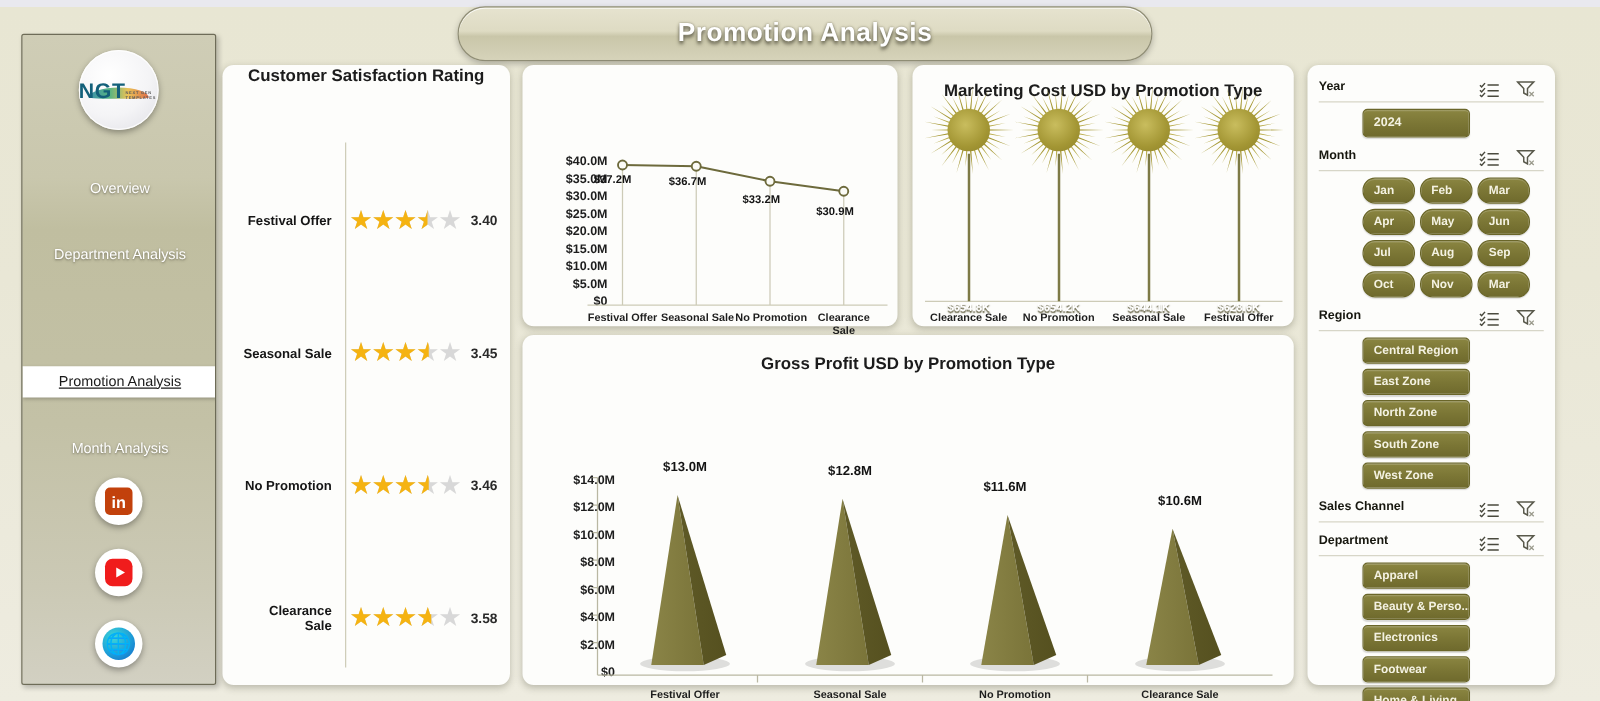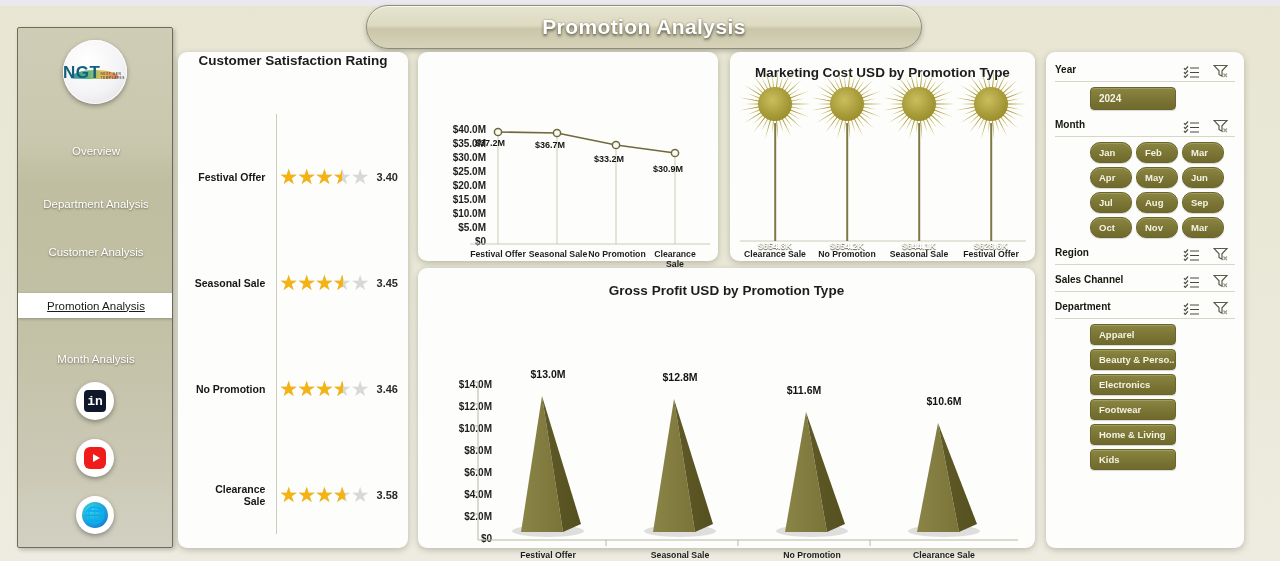--- a/index.html
+++ b/index.html
@@ -64,21 +64,21 @@
 
   .social {
     position: absolute; left: 50%; transform: translateX(-50%);
     width: 38px; height: 38px; border-radius: 50%;
     background: #ffffff;
     box-shadow: 0 2px 5px rgba(0,0,0,.35);
     display: flex; align-items: center; justify-content: center;
     cursor: pointer;
   }
   .sq { width: 22px; height: 22px; border-radius: 4px; display:flex; align-items:center; justify-content:center; }
-  #soc-li .sq { background: #0f172a; color:#fff; font-size: 13px; font-weight: bold; font-family: Liberation Mono, monospace;}
+  #soc-li .sq { background: #c2410c; color:#fff; font-size: 13px; font-weight: bold; font-family: Liberation Sans, sans-serif;}
   #soc-yt .sq { background: #f01c1c; border-radius: 6px; }
   #soc-yt .tri { width:0;height:0;border-left:7px solid #fff;border-top:4.5px solid transparent;border-bottom:4.5px solid transparent; margin-left:2px;}
   #soc-web .globe { width: 26px; height: 26px; border-radius: 50%;
     background: radial-gradient(circle at 35% 30%, #3fd6d6 0%, #1e9fd8 55%, #1464c8 100%);
     display:flex; align-items:center; justify-content:center; color: #fff; font-size: 17px; line-height: 1;}
 
   
   #title-banner {
     position: absolute; left: 366px; top: 5px; width: 556px; height: 44px;
     border-radius: 22px;
@@ -200,23 +200,20 @@
       <div id="logo-swoosh"></div>
       <div id="logo-text">NGT</div>
       <div id="logo-tag">NEXT GEN TEMPLATES</div>
     </div>
 
     <div class="nav-item" style="top:110px">
       <span>Overview</span>
     </div>
     <div class="nav-item" style="top:163px">
       <span>Department Analysis</span>
-    </div>
-    <div class="nav-item" style="top:211px">
-      <span>Customer Analysis</span>
     </div>
     <div class="nav-item active" style="top:265px">
       <span>Promotion Analysis</span>
     </div>
     <div class="nav-item" style="top:318px">
       <span>Month Analysis</span>
     </div>
 
     <div class="social" id="soc-li" style="top:354px">
       <div class="sq">in</div>
@@ -654,20 +651,27 @@
         </span>
         <span>
           <svg width="16" height="14" viewBox="0 0 16 14">
               <path d="M1 1.5h13l-5 5.3v5.4l-3-1.8V6.8z" fill="none" stroke="#5a5a4c" stroke-width="1.2"></path>
               <path d="M10.5 9.5l3.5 3.5M14 9.5l-3.5 3.5" stroke="#9a9a8c" stroke-width="1.1"></path>
             </svg>
         </span>
       </div>
     </div>
     <div class="flt-rule"></div>
+    <div class="chips">
+      <div class="chip w2">Central Region</div>
+      <div class="chip w2">East Zone</div>
+      <div class="chip w2">North Zone</div>
+      <div class="chip w2">South Zone</div>
+      <div class="chip w2">West Zone</div>
+    </div>
 
     <div class="flt-head">
       <div class="flt-title">Sales Channel</div>
       <div class="flt-icons">
         <span>
           <svg width="17" height="13" viewBox="0 0 17 13">
               <path d="M1 3.2 2.3 4.6 5 1.5" stroke="#4a4a3e" stroke-width="1.2" fill="none"></path>
               <path d="M1 7.2 2.3 8.6 5 5.5" stroke="#4a4a3e" stroke-width="1.2" fill="none"></path>
               <path d="M1 11 2.3 12.4 5 9.3" stroke="#4a4a3e" stroke-width="1.2" fill="none"></path>
               <path d="M7 3h9M7 7.5h9M7 12h9" stroke="#4a4a3e" stroke-width="1.2"></path>

